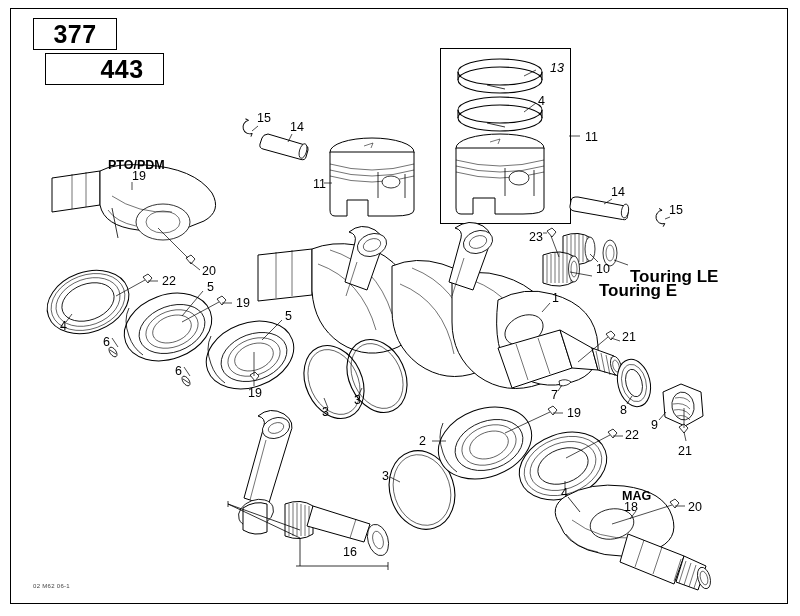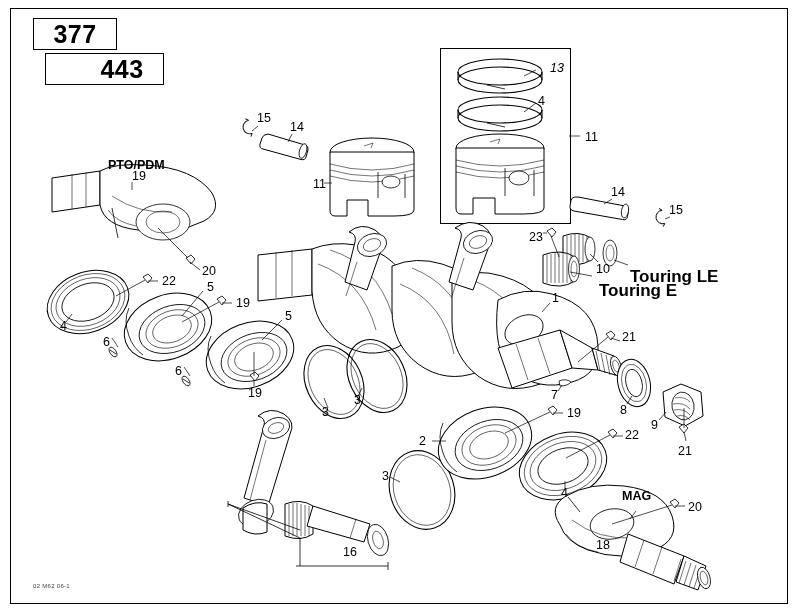--- a/index.html
+++ b/index.html
@@ -400,21 +400,21 @@
   <div class="num" style="left:313px;top:177px;">11</div>
   <div class="num" style="left:585px;top:130px;">11</div>
   <div class="num" style="left:538px;top:94px;">4</div>
   <div class="num" style="left:550px;top:61px;font-style:italic;">13</div>
   <div class="num" style="left:290px;top:120px;">14</div>
   <div class="num" style="left:611px;top:185px;">14</div>
   <div class="num" style="left:257px;top:111px;">15</div>
   <div class="num" style="left:669px;top:203px;">15</div>
   <div class="num" style="left:303px;top:545px;margin-left:40px;">16</div>
   <div class="num" style="left:132px;top:169px;">19</div>
-  <div class="num" style="left:596px;top:500px;margin-top:38px;">18</div>
+  <div class="num" style="left:624px;top:500px;">18</div>
   <div class="num" style="left:236px;top:296px;">19</div>
   <div class="num" style="left:248px;top:386px;">19</div>
   <div class="num" style="left:567px;top:406px;">19</div>
   <div class="num" style="left:202px;top:264px;">20</div>
   <div class="num" style="left:688px;top:500px;">20</div>
   <div class="num" style="left:622px;top:330px;">21</div>
   <div class="num" style="left:678px;top:444px;">21</div>
   <div class="num" style="left:162px;top:274px;">22</div>
   <div class="num" style="left:625px;top:428px;">22</div>
   <div class="num" style="left:529px;top:230px;">23</div>

